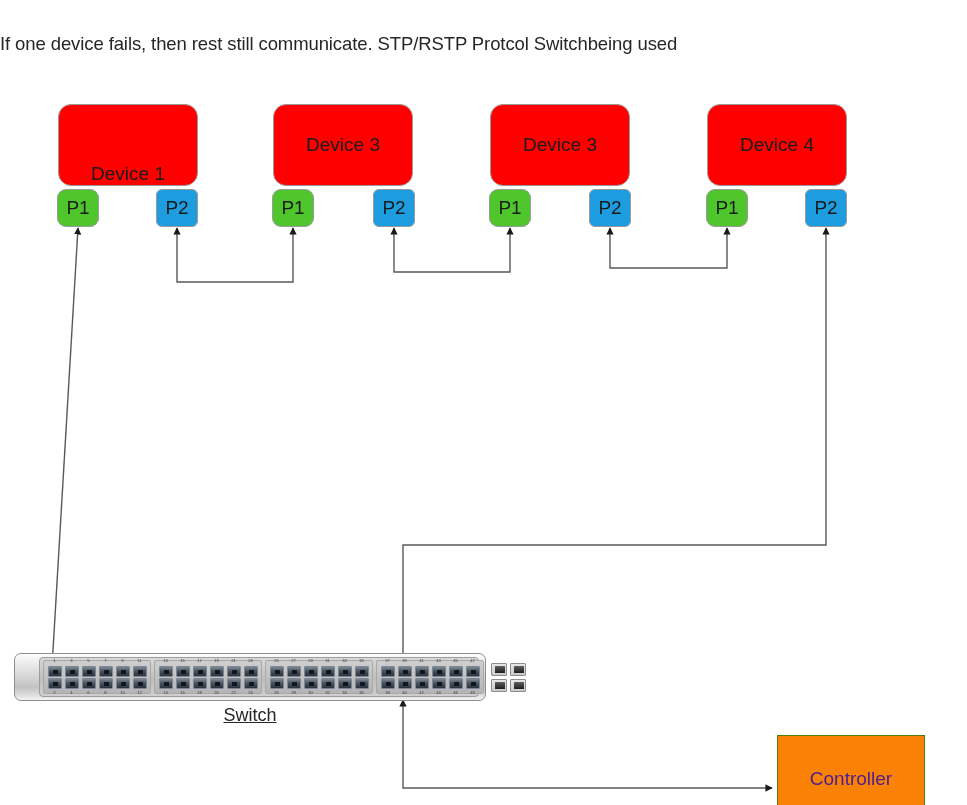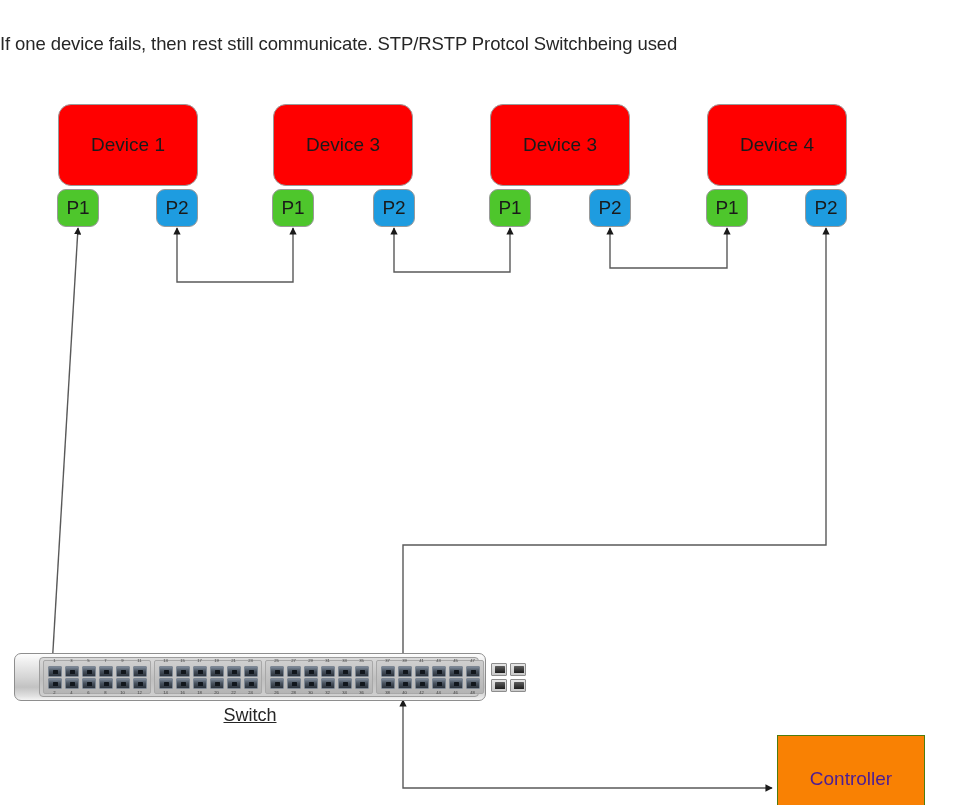--- a/index.html
+++ b/index.html
@@ -58,21 +58,21 @@
     border: 1px solid #9a9a9a;
     border-radius: 9px;
     box-sizing: border-box;
     display: flex;
     align-items: center;
     justify-content: center;
     font-size: 19px;
     color: #1a1a1a;
   }
   .port.green { background: #4ec62c; }
-  .port.blue  { background: #1e9ce0; }
+  .port.blue  { background: #1e9ce0; border-radius: 6px; }
 
   
   .controller {
     position: absolute;
     left: 777px;
     top: 735px;
     width: 148px;
     height: 87px;
     background: #f98103;
     border: 1px solid #4d7c0f;
@@ -236,21 +236,21 @@
       <path d="M 610 228 L 610 268 L 727 268 L 727 228"></path>
 
       <path d="M 78 228 L 52 667"></path>
 
       <path d="M 826 228 L 826 545 L 403 545 L 403 666"></path>
 
       <path d="M 403 700 L 403 788 L 772 788"></path>
     </g>
   </svg>
 
-  <div class="device" style="left:58px; top:104px;">
+  <div class="device" style="left:58px; top:104px;align-items:flex-end;">
     <span>Device 1</span>
   </div>
   <div class="port green" style="left:57px; top:189px;">
     <span>P1</span>
   </div>
   <div class="port blue" style="left:156px; top:189px;">
     <span>P2</span>
   </div>
 
   <div class="device" style="left:273px; top:104px;">

